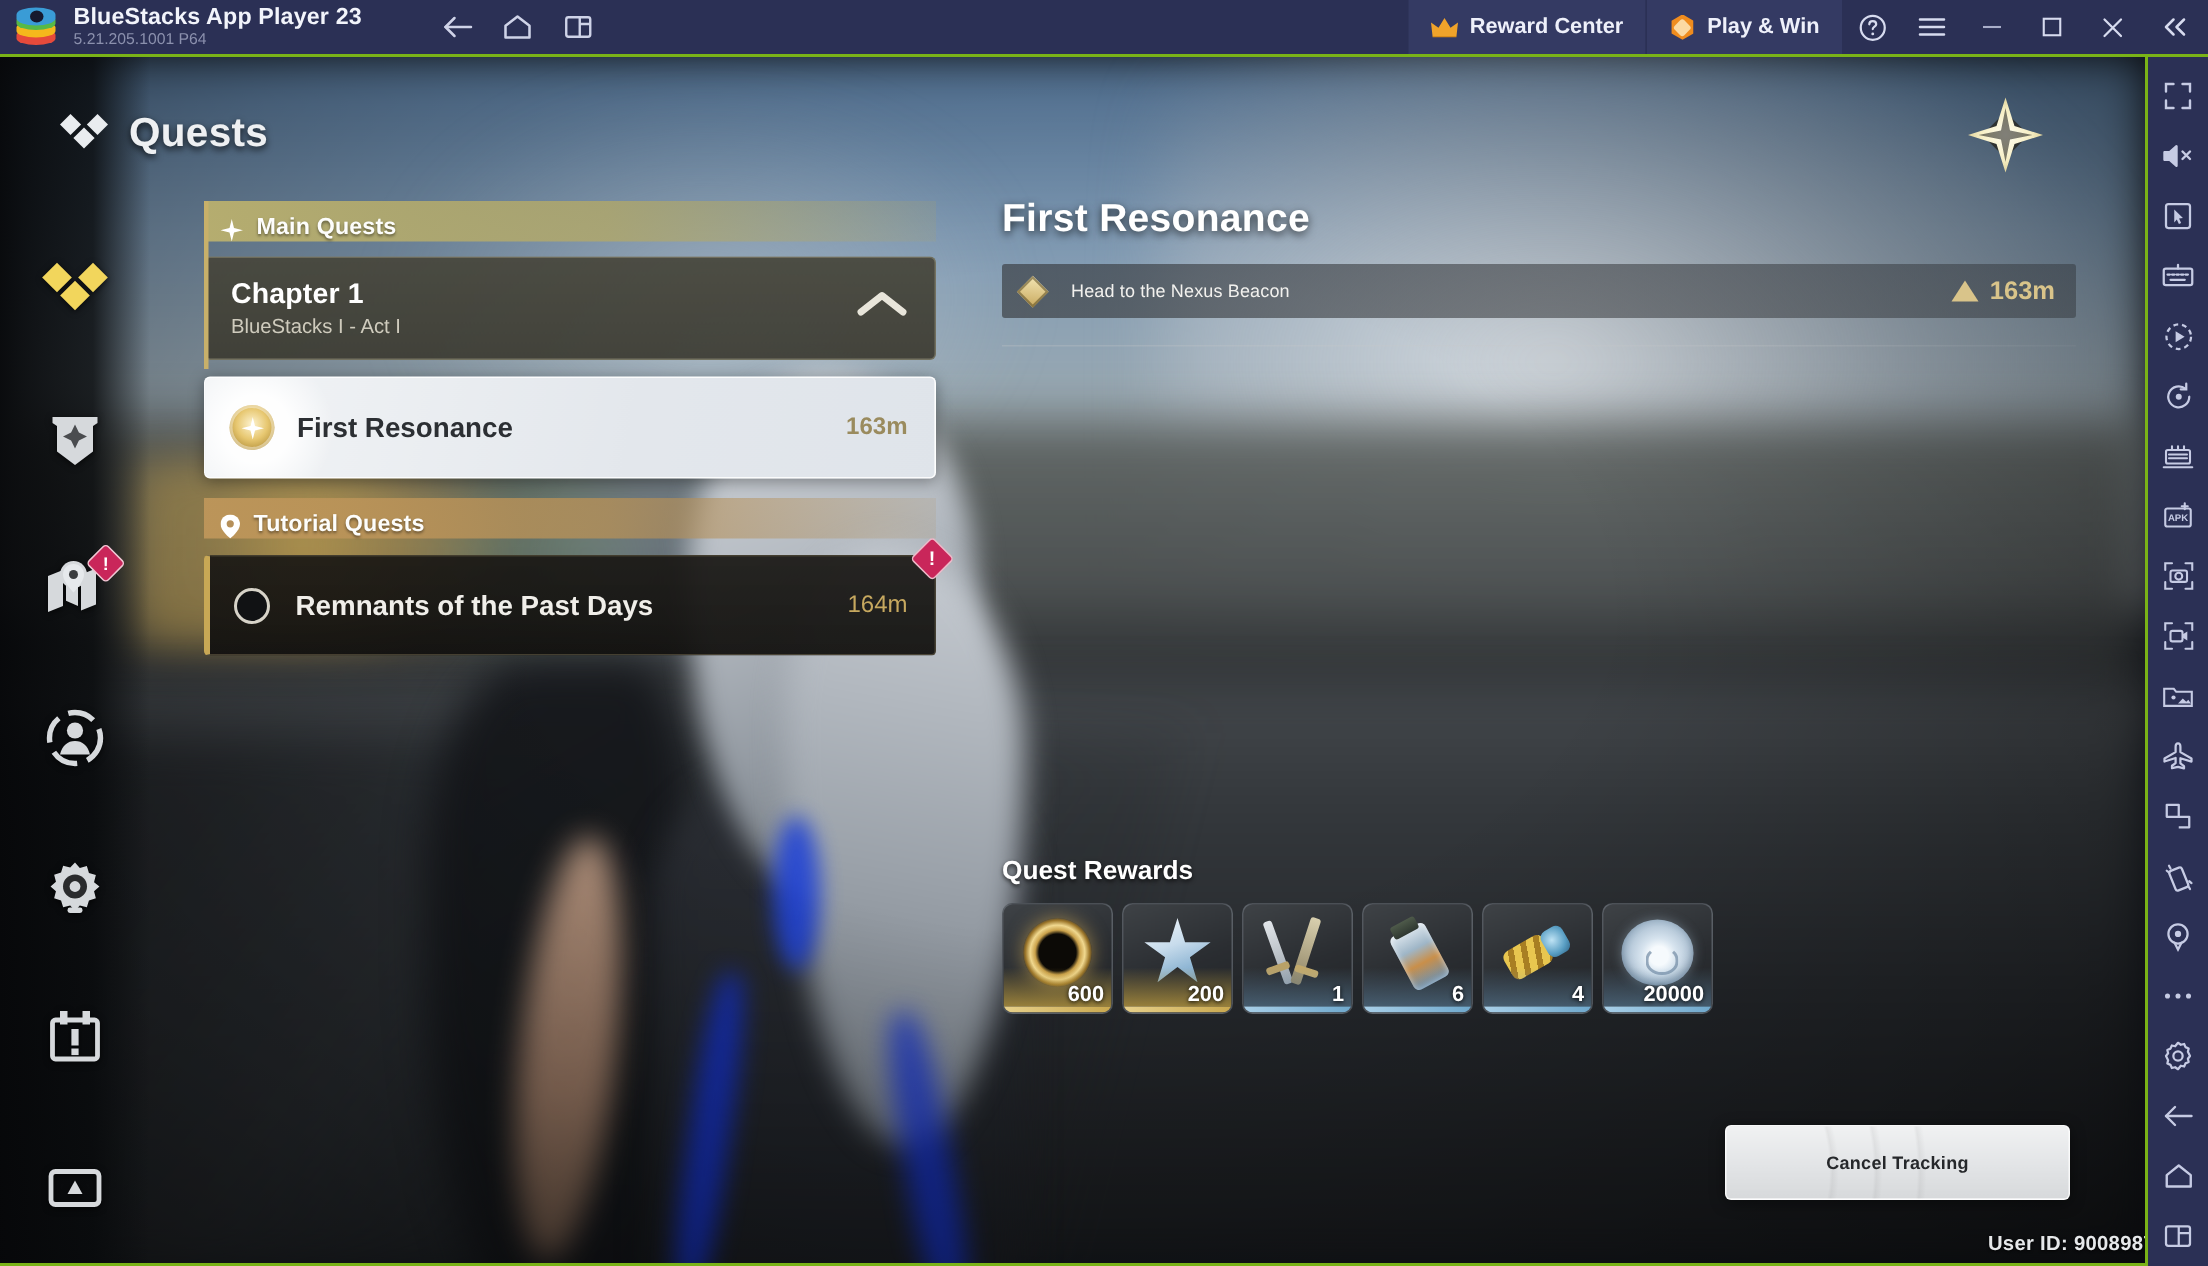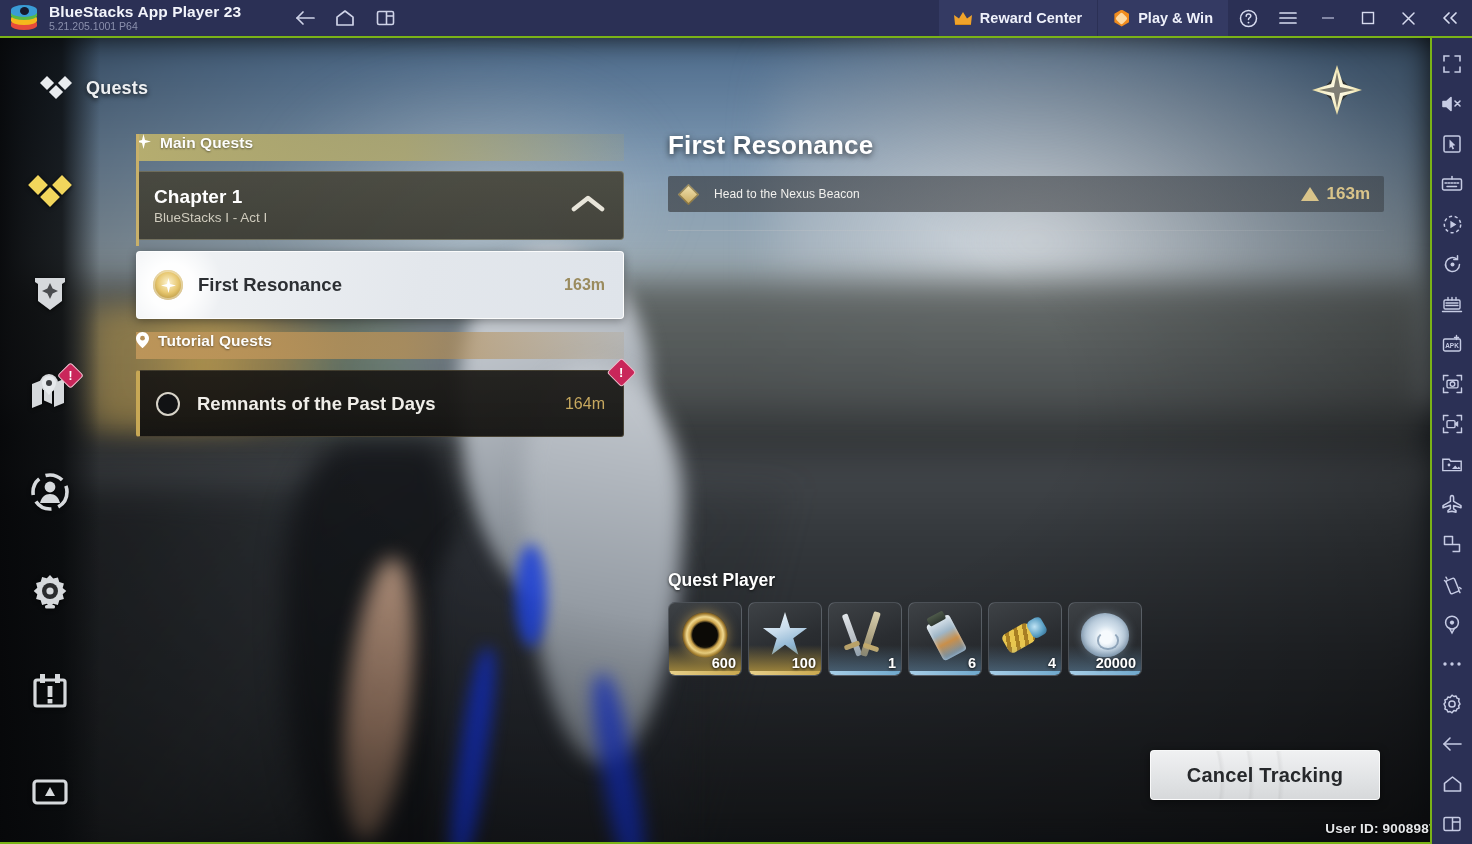--- a/index.html
+++ b/index.html
@@ -187,36 +187,36 @@
     background:#c9265a; transform: rotate(45deg); border-radius:3px;
     border:1.5px solid #f2c7d4;
     display:flex; align-items:center; justify-content:center;
   }
   .notif span { transform: rotate(-45deg); color:#fff; font-size:12px; font-weight:bold; line-height:1; }
 
   
   #quests-header {
     position:absolute; left:40px; top:72px; display:flex; align-items:center; gap:14px; z-index:12;
   }
-  #quests-title { color:#eef0f2; font-size:18px; font-weight:bold; letter-spacing:.2px;
+  #quests-title { color:#eef0f2; font-size:27px; font-weight:bold; letter-spacing:.2px;
                   text-shadow: 0 2px 5px rgba(0,0,0,.75); }
 
   
   #close-star {
     position:absolute; right:107px; top:62px; width:56px; height:56px; z-index:14;
   }
 
   
   #quest-col { position:absolute; left:136px; top:134px; width:488px; z-index:12; }
   #leftbar-accent {
     position:absolute; left:136px; top:134px; width:3px; height:112px; background:#c8b06a; z-index:13;
   }
 
   .section-head {
-    height: 27px; display:flex; align-items:flex-start; gap:9px; 
+    height: 27px; display:flex; align-items:flex-end; gap:9px; padding-left: 11px;
     color:#fdfdfb; font-size:15.5px; font-weight:bold; letter-spacing:.1px;
     text-shadow:0 1px 2px rgba(0,0,0,.45);
   }
   .section-head.main {
     background: linear-gradient(90deg, rgba(186,176,110,.95) 0%, rgba(178,168,104,.8) 55%, rgba(170,162,104,.18) 100%);
   }
   .section-head.tutorial {
     background: linear-gradient(90deg, rgba(190,150,90,.95) 0%, rgba(182,144,88,.78) 55%, rgba(176,140,86,.15) 100%);
   }
 
@@ -369,21 +369,21 @@
     display:flex; align-items:center; justify-content:center;
     box-shadow: 0 2px 10px rgba(0,0,0,.45);
   }
   #cancel-btn::before {
     content:""; position:absolute; left:-40px; top:-30px; width:200px; height:120px;
     background:
       radial-gradient(circle at 0% 50%, rgba(0,0,0,0) 52%, rgba(120,120,120,.10) 53%, rgba(0,0,0,0) 55%),
       radial-gradient(circle at 0% 50%, rgba(0,0,0,0) 66%, rgba(120,120,120,.10) 67%, rgba(0,0,0,0) 69%),
       radial-gradient(circle at 0% 50%, rgba(0,0,0,0) 80%, rgba(120,120,120,.10) 81%, rgba(0,0,0,0) 83%);
   }
-  #cancel-label { color:#26282b; font-size:20px; font-weight:bold; letter-spacing:.2px; z-index:2; }
+  #cancel-label { color:#26282b; font-size:12px; font-weight:bold; letter-spacing:.2px; z-index:2; }
 
   #userid {
     position:absolute; right:20px; bottom:8px; z-index:12;
     color:#e6e8ea; font-size:13.5px; font-weight:bold; letter-spacing:.2px;
     text-shadow:0 1px 2px rgba(0,0,0,.9);
   }
   #bottom-green { position:absolute; left:0; bottom:0; width:1430px; height:2px; background:#7ab317; z-index:20; }
 </style>
 </head>
 <body>
@@ -553,39 +553,39 @@
     <div id="objective-text">Head to the Nexus Beacon</div>
     <div id="objective-dist-wrap">
       <div class="tri"></div>
       <div id="objective-dist">163m</div>
     </div>
   </div>
   <div id="desc-sep"></div>
 </div>
 
 <div id="rewards">
-  <div id="rewards-title">Quest Player</div>
+  <div id="rewards-title">Quest Rewards</div>
   <div id="reward-list">
 
     <div class="reward">
       <div class="art">
           <div class="art-ring"></div>
         </div>
       <div class="grad grad-gold"></div>
       <div class="bar bar-gold"></div>
       <div class="count">600</div>
     </div>
 
     <div class="reward">
       <div class="art">
           <div class="art-star"></div>
         </div>
       <div class="grad grad-gold"></div>
       <div class="bar bar-gold"></div>
-      <div class="count">100</div>
+      <div class="count">200</div>
     </div>
 
     <div class="reward">
       <div class="art">
         <div class="art-sword">
             <i class="bl1"></i>
             <i class="bl2"></i>
             <i class="hg1"></i>
             <i class="hg2"></i>
           </div>

